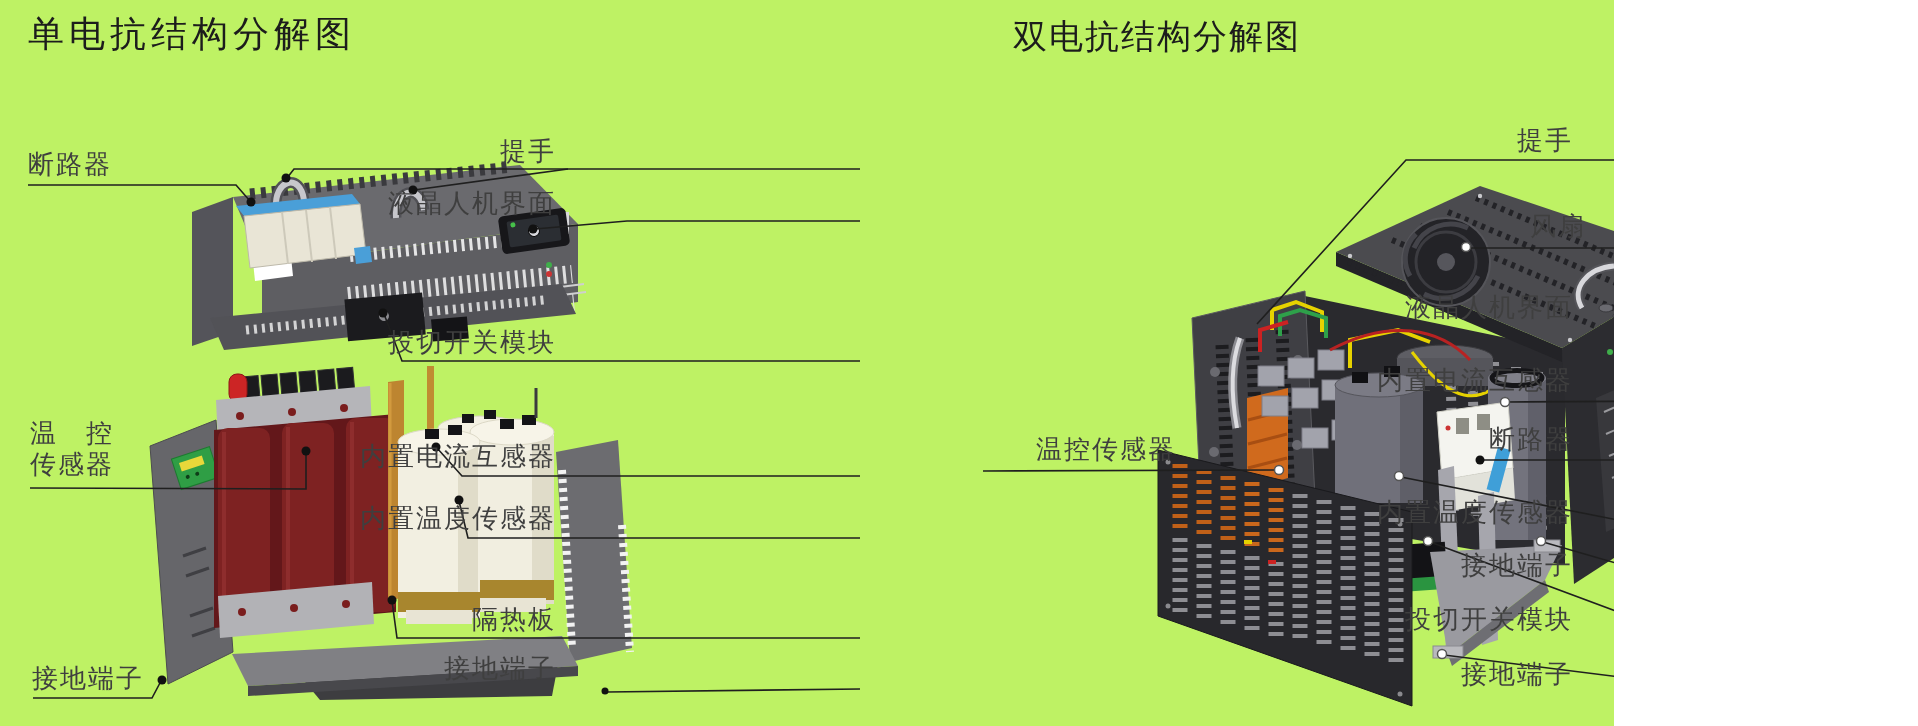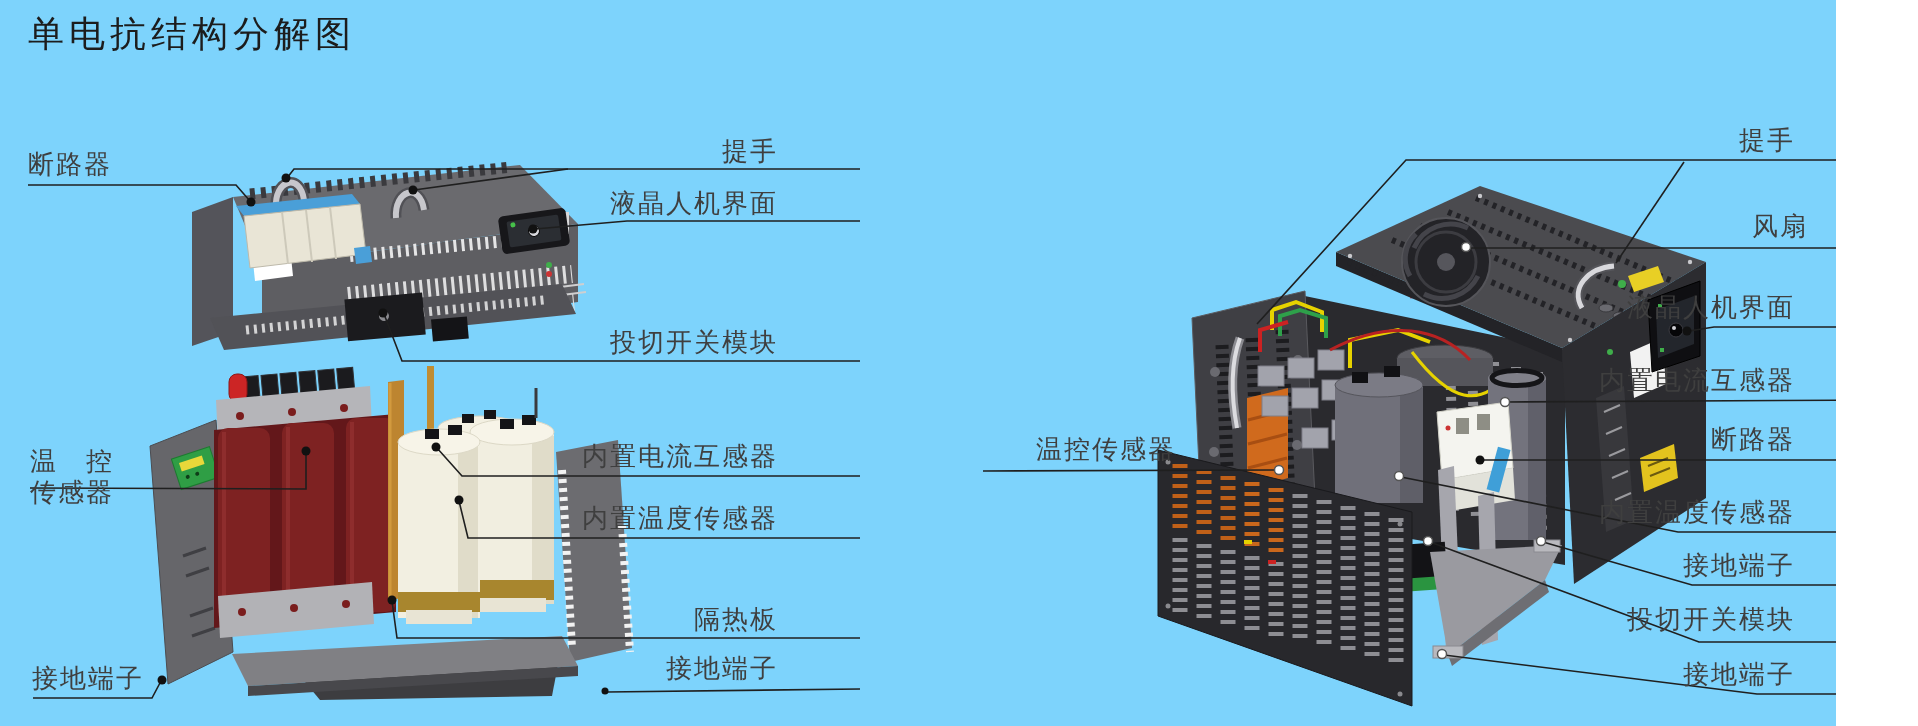--- a/index.html
+++ b/index.html
@@ -1,16 +1,16 @@
 <!DOCTYPE html>
 <html><head>
 <meta charset="utf-8">
 <style>
   html,body{margin:0;padding:0;background:#ffffff;}
-  #canvas{position:relative;width:1836px;height:726px;background:#7dd3fc;overflow:hidden;
+  #canvas{position:relative;width:1614px;height:726px;background:#bef264;overflow:hidden;
           font-family:Liberation Serif, serif;}
   #art{position:absolute;left:0;top:0;}
   .title{position:absolute;font-size:36px;color:#1c1c1c;letter-spacing:5px;white-space:nowrap;font-weight:500;}
   .lbl{position:absolute;font-size:26px;color:#3f3f3f;letter-spacing:2px;white-space:nowrap;line-height:31px;}
   .lbl.r{text-align:right;}
 </style>
 </head>
 <body>
 
 <div id="canvas">
@@ -354,30 +354,31 @@
     <path d="M1877,642 L1699,642 L1430,542"></path>
         <circle cx="1428" cy="541" r="4.5" fill="#ffffff" stroke="#555" stroke-width="1.5"></circle>
     <path d="M1877,694 L1757,694 L1444,655"></path>
         <circle cx="1442" cy="654" r="4.5" fill="#ffffff" stroke="#555" stroke-width="1.5"></circle>
     <path d="M983,471 L1277,470"></path>
         <circle cx="1279" cy="470" r="4.5" fill="#ffffff" stroke="#555" stroke-width="1.5"></circle>
   </g>
 </svg>
 
   <div class="title" style="left:28px;top:10px;">单电抗结构分解图</div>
+  <div class="title" style="left:1013px;top:14px;font-size:34px;letter-spacing:2px;">双电抗结构分解图</div>
 
   <div class="lbl" style="left:28px;top:149px;">断路器</div>
   <div class="lbl r" style="right:1058px;top:136px;">提手</div>
   <div class="lbl r" style="right:1058px;top:188px;">液晶人机界面</div>
   <div class="lbl r" style="right:1058px;top:327px;">投切开关模块</div>
   <div class="lbl r" style="right:1058px;top:441px;">内置电流互感器</div>
   <div class="lbl r" style="right:1058px;top:503px;">内置温度传感器</div>
   <div class="lbl r" style="right:1058px;top:604px;">隔热板</div>
   <div class="lbl r" style="right:1058px;top:653px;">接地端子</div>
-  <div class="lbl" style="left:30px;top:418px;margin-top:28px;">
+  <div class="lbl" style="left:30px;top:418px;">
     <div>温　控</div>
     <div>传感器</div>
   </div>
   <div class="lbl" style="left:32px;top:663px;">接地端子</div>
 
   <div class="lbl r" style="right:41px;top:125px;">提手</div>
   <div class="lbl r" style="right:28px;top:211px;">风扇</div>
   <div class="lbl r" style="right:41px;top:292px;">液晶人机界面</div>
   <div class="lbl r" style="right:41px;top:365px;">内置电流互感器</div>
   <div class="lbl r" style="right:41px;top:424px;">断路器</div>

